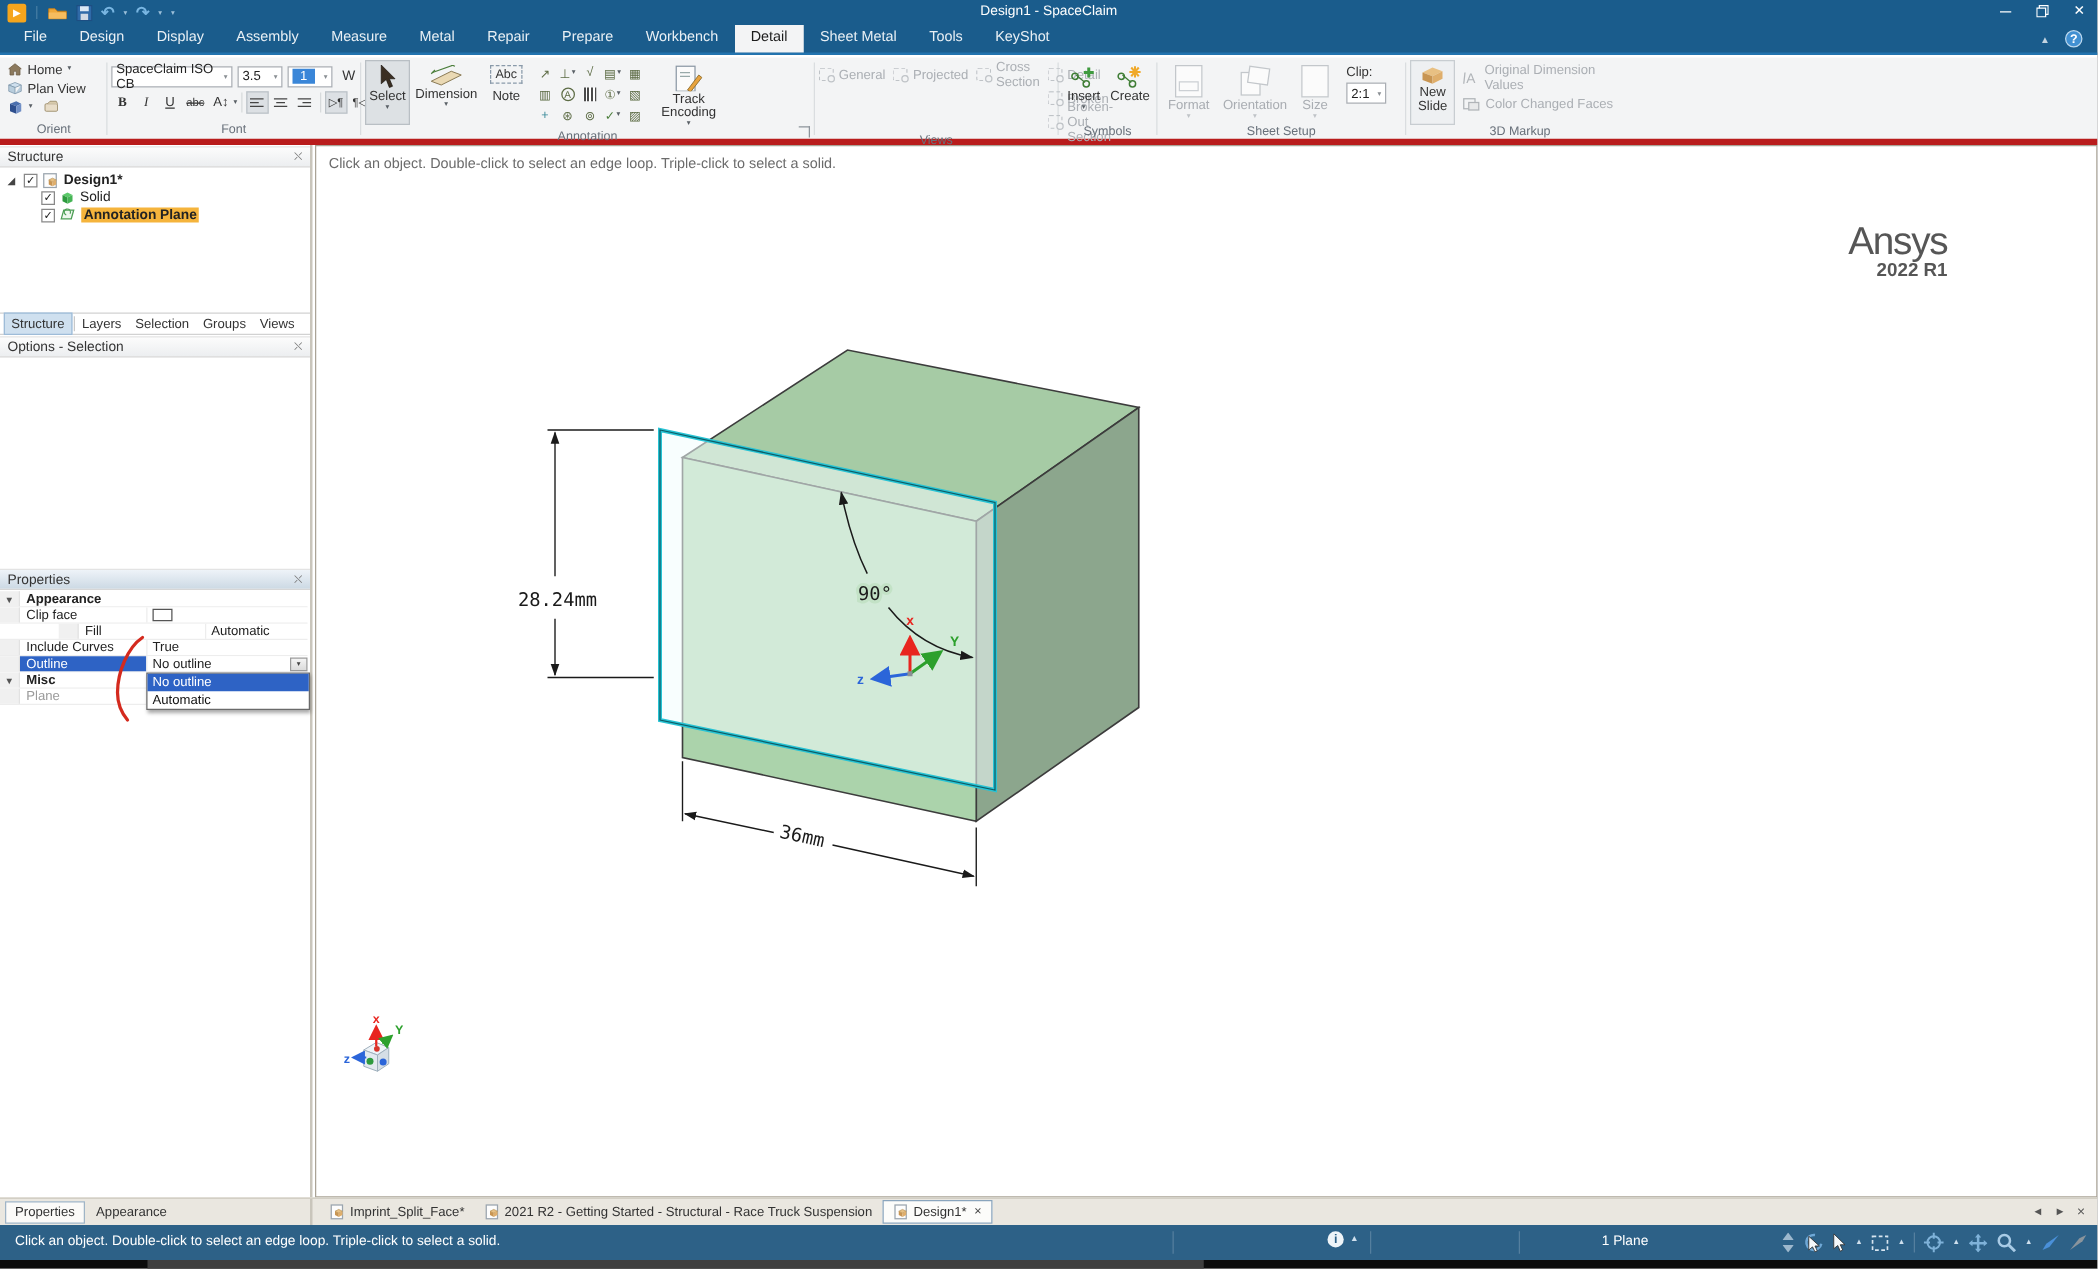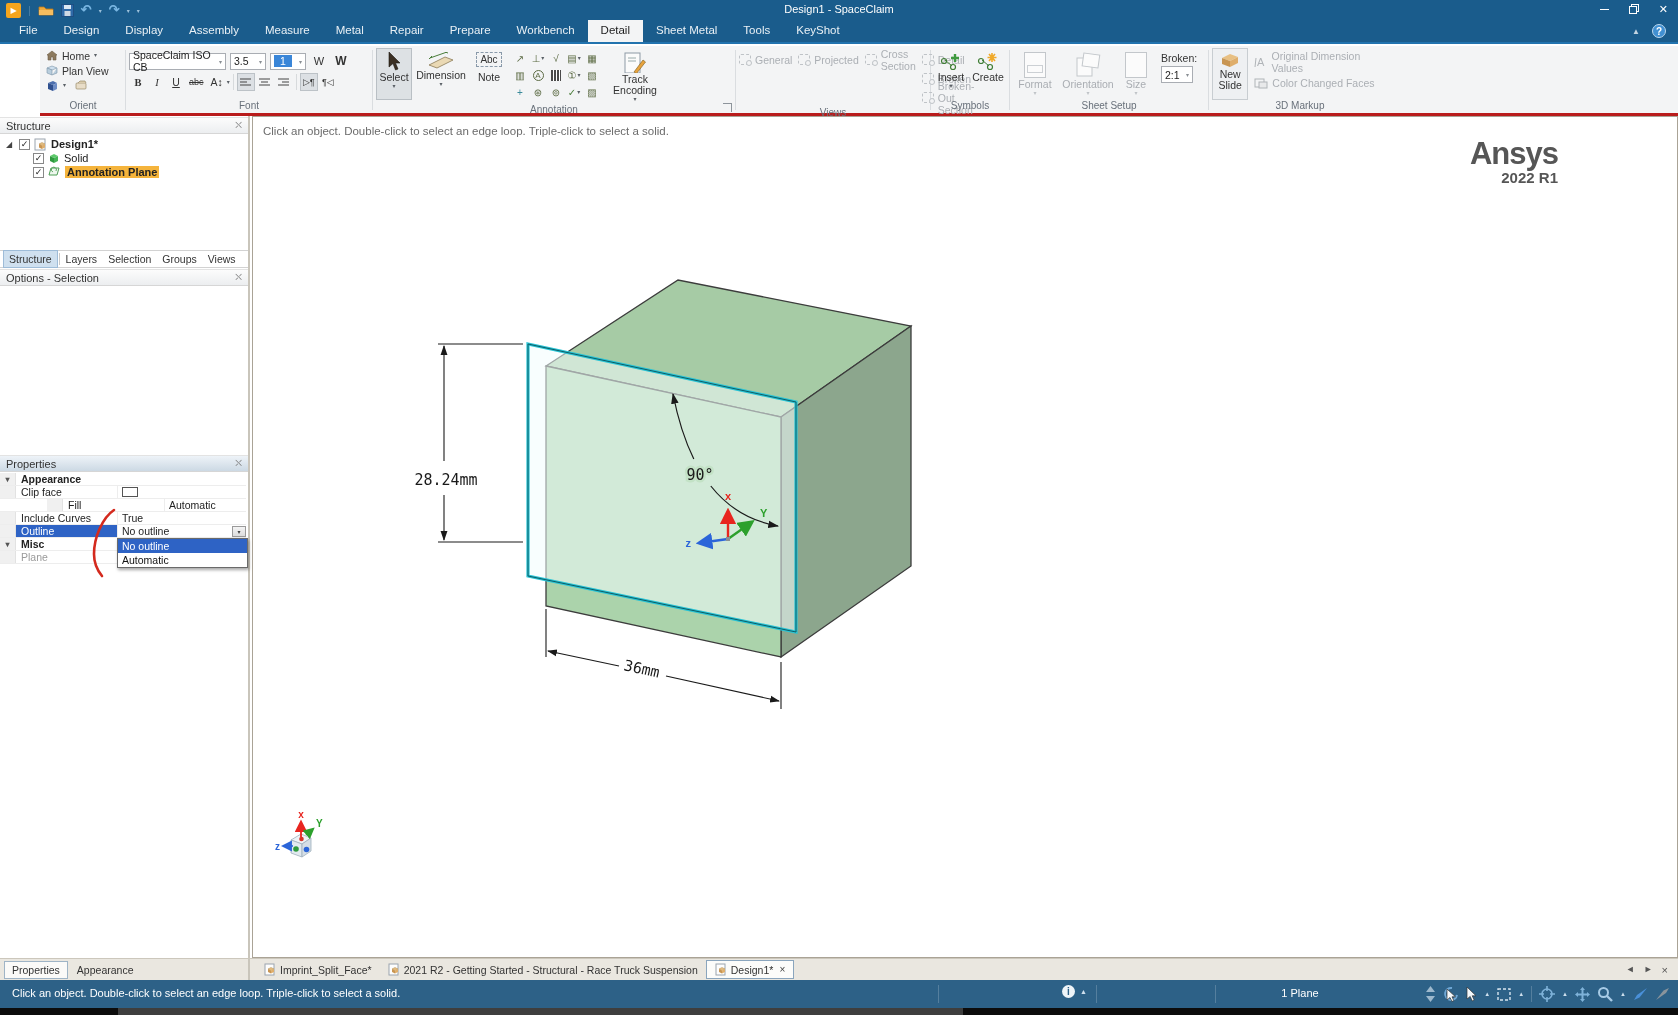--- a/index.html
+++ b/index.html
@@ -21,21 +21,21 @@
 
   
   .menubar { position:absolute; left:0; top:20px; right:0; height:24px; background:#1a5c8c; border-bottom:2px solid #2273ae; display:flex; align-items:stretch; padding-left:6px; }
   .mtab { padding:4px 13px 3px; font-size:11.5px; color:#e9f0f5; }
   .mtab.active { background:#f3f4f5; color:#1c1c1c; }
   .mb-right { position:absolute; right:12px; top:4px; display:flex; gap:12px; align-items:center; }
   .collapse-ch { color:#c3d4e1; font-size:8px; }
   .help-btn { width:14px; height:14px; border-radius:50%; background:#4190d2; border:1px solid #bcd8ee; color:#fff; font-size:10px; font-weight:bold; display:flex; align-items:center; justify-content:center; }
 
   
-  .ribbon { position:absolute; left:0; top:46px; right:0; height:70px; background:#f3f4f5; border-bottom:3px solid #b91c1c; display:flex; align-items:stretch; padding:1px 2px 0;margin-left:40px; }
+  .ribbon { position:absolute; left:0; top:46px; right:0; height:70px; background:#f3f4f5; border-bottom:5px solid #b91c1c; display:flex; align-items:stretch; padding:1px 2px 0; }
   .rgroup { position:relative; display:flex; flex-direction:column; padding:1px 2px 0; }
   .rbody { flex:1; display:flex; align-items:flex-start; }
   .rlabel { height:13px; text-align:center; font-size:10px; color:#68707a; line-height:12px; }
   .rsep { width:1px; background:#dadde0; margin:3px 1px; }
   .bigbtn { display:flex; flex-direction:column; align-items:center; justify-content:flex-start; padding:3px 2px 1px; gap:1px; font-size:10.5px; color:#333; text-align:center; line-height:11px; border:1px solid transparent; }
   .bigbtn.pressed { background:#dde1e4; border-color:#b9bfc4; }
   .bigbtn.framed { border-color:#c8cdd1; background:#eef0f2; }
   .bigbtn.disabled { color:#a9adb2; }
   .caret { font-size:6px; color:#5a6066; line-height:5px; }
   .caret.dis { color:#bfc3c7; }
@@ -78,21 +78,21 @@
   .minicheck { width:16px; height:10px; border:1px solid #555; background:#fff; }
   .ddl { position:absolute; left:117px; top:422px; width:131px; background:#fff; border:1px solid #6a6a6a; box-shadow:1px 2px 3px rgba(0,0,0,.35); z-index:6; }
   .ddl .opt { height:14px; line-height:14px; padding:0 4px; font-size:10.5px; color:#111; }
   .ddl .opt.sel { background:#2e63c5; color:#fff; }
   .grayed { color:#9a9a9a; }
 
   
   .viewport { position:absolute; left:252px; top:116px; width:1426px; height:842px; background:#fff; border:1px solid #aaa396; }
   .hint { position:absolute; left:10px; top:8px; color:#6b6b6b; font-size:11.5px; }
   .brand { position:absolute; left:1200px; top:22px; width:105px; text-align:right; color:#565656; }
-  .brand .bname { font-size:31px; font-weight:bold; letter-spacing:-1px; line-height:30px; }
+  .brand .bname { font-size:31px; font-weight:normal; letter-spacing:-1px; line-height:30px;margin-top:39px; }
   .brand .brel { font-size:15px; font-weight:bold; }
 
   
   .tabstrip { position:absolute; left:0; top:958px; right:0; height:22px; background:#eae7e0; border-top:1px solid #ccc7bc; display:flex; align-items:center; }
   .side-tabs { width:250px; flex:none; display:flex; align-items:center; padding-left:4px; gap:2px; height:100%; border-right:2px solid #c9c5bb; }
   .stab { padding:2px 7px; font-size:10.5px; color:#333; }
   .stab.active { background:#fbfaf8; border:1px solid #9fb4c6; }
   .dtab { display:flex; align-items:center; gap:4px; padding:2px 8px; font-size:10.5px; color:#333; height:19px; }
   .dtab.active { background:#fcfcfa; border:1px solid #8aa5bd; }
   .dtab .close { color:#444; font-size:10px; margin-left:2px; }
@@ -195,21 +195,21 @@
               <rect x="2" y="3" width="10" height="6" rx="1" fill="#e8ddc8" stroke="#9a8a68" stroke-width="0.7"></rect>
               <path d="M4,3 L6,1 H11 L12,3" fill="#d9cbac" stroke="#9a8a68" stroke-width="0.7"></path>
             </svg>
         </div>
       </div>
       <div class="rlabel">Orient</div>
     </div>
 
     <div class="rsep"></div>
 
-    <div class="rgroup" style="width:244px">
+    <div class="rgroup" style="width:200px">
       <div class="rbody" style="flex-direction:column; gap:3px; padding-top:4px;">
         <div style="display:flex; gap:4px; align-items:center;">
           <div class="combo" style="width:97px">
               <span>SpaceClaim ISO CB</span>
               <span class="cd">▾</span>
             </div>
           <div class="combo" style="width:36px">
               <span>3.5</span>
               <span class="cd">▾</span>
             </div>
@@ -424,21 +424,21 @@
             </svg>
           <span>Orientation</span>
             <span class="caret dis">▾</span>
         </div>
         <div class="bigbtn disabled" style="width:34px; height:52px;">
           <span class="pageicon"></span>
           <span>Size</span>
             <span class="caret dis">▾</span>
         </div>
         <div class="scalecol">
-          <span>Broken:</span>
+          <span>Clip:</span>
           <div class="combo" style="width:32px">
               <span>2:1</span>
               <span class="cd">▾</span>
             </div>
         </div>
       </div>
       <div class="rlabel">Sheet Setup</div>
     </div>
 
     <div class="rsep"></div>

